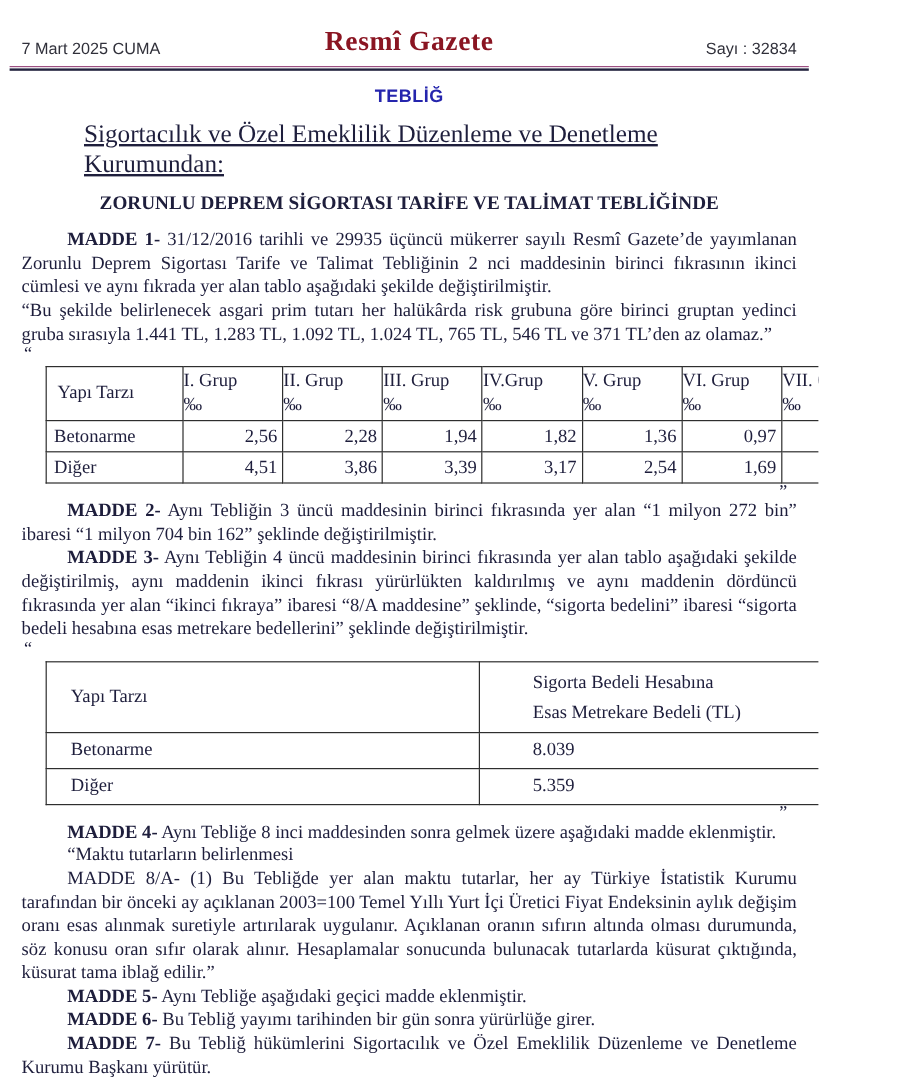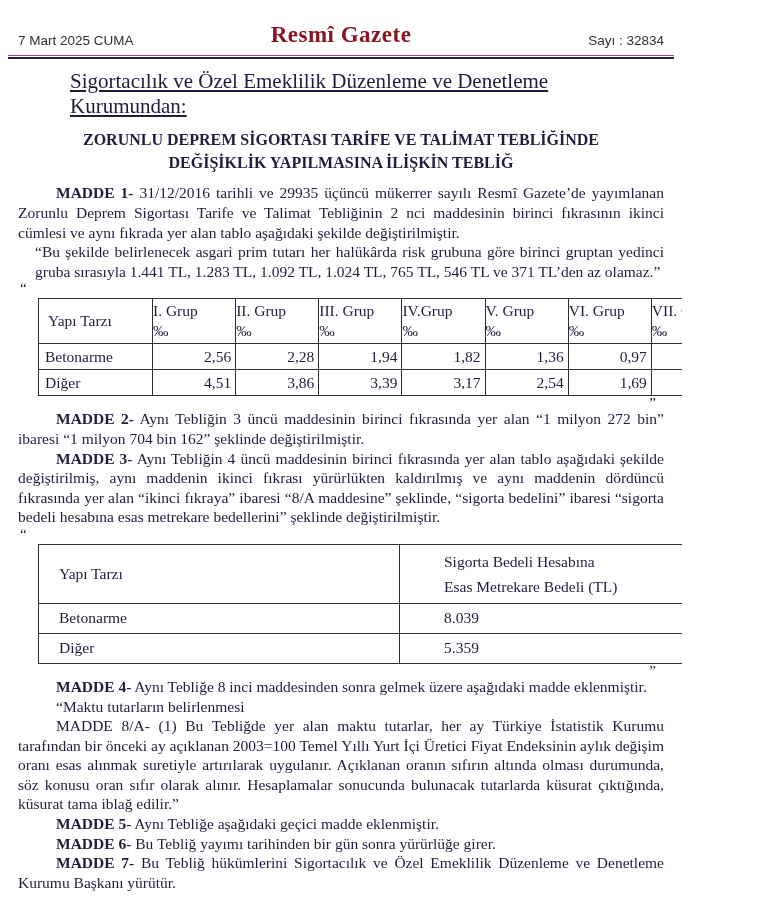--- a/index.html
+++ b/index.html
@@ -16,21 +16,21 @@
   .gazette-title{font-size:23px;font-weight:bold;color:#8a1522;letter-spacing:.5px;}
   .rule{height:1px;border-top:1px solid #9c4f82;border-bottom:2px solid #24243f;margin:2px -10px 0 -10px;}
   .section-heading{
     text-align:center;font-family:"Liberation Sans", sans-serif;font-weight:bold;
     font-size:15px;color:#2525ad;margin:13px 0 9px 0;letter-spacing:.4px;
   }
   .authority{font-size:21px;margin:10px 0 9px 52px;text-decoration:underline;}
   .doc-title{text-align:center;font-weight:bold;font-size:16px;line-height:1.45;margin:2px 0 9px 0;}
   
   p.body{font-size:15.5px;line-height:19.6px;text-align:justify;margin:0;text-indent:38px;}
-  p.noindent{text-indent:0;margin-left:17px;}
+  p.noindent{text-indent:0;}
   p.qmark{font-size:15px;line-height:9px;margin:3px 0 1px 2px;text-indent:0;}
   p.qmark.right{text-align:right;margin:1px 8px 1px 0;}
   .gap-top{margin-top:2px;}
   
   table{border-collapse:collapse;table-layout:fixed;width:697px;margin:5px 0 3px 20px;}
   th,td{border:1px solid #2e2e2e;font-size:15.5px;font-weight:normal;color:#1e1e3c;}
   .t1 th{text-align:left;padding:2px 0;line-height:20px;}
   .t1 .c0{width:104px;text-align:left;padding-left:9px;}
   .t1 td{height:23px;text-align:center;padding-left:48px;}
   .t1 td.lbl{text-align:left;padding-left:6px;}
@@ -45,26 +45,26 @@
 
 <div class="page">
 
   <div class="header-row">
     <div class="header-side">7 Mart 2025 CUMA</div>
     <div class="gazette-title">Resmî Gazete</div>
     <div class="header-side right">Sayı : 32834</div>
   </div>
   <div class="rule"></div>
 
+  <div class="section-heading">TEBLİĞ</div>
 
   <div class="authority">Sigortacılık ve Özel Emeklilik Düzenleme ve Denetleme Kurumundan:</div>
 
   <div class="doc-title">
     <div>ZORUNLU DEPREM SİGORTASI TARİFE VE TALİMAT TEBLİĞİNDE</div>
-    <div>DEĞİŞİKLİK YAPILMASINA İLİŞKİN TEBLİĞ</div>
   </div>
 
   <p class="body"><b>MADDE 1-</b><span> 31/12/2016 tarihli ve 29935 üçüncü mükerrer sayılı Resmî Gazete’de yayımlanan Zorunlu Deprem Sigortası Tarife ve Talimat Tebliğinin 2 nci maddesinin birinci fıkrasının ikinci cümlesi ve aynı fıkrada yer alan tablo aşağıdaki şekilde değiştirilmiştir.</span></p>
 
   <p class="body noindent">“Bu şekilde belirlenecek asgari prim tutarı her halükârda risk grubuna göre birinci gruptan yedinci gruba sırasıyla 1.441 TL, 1.283 TL, 1.092 TL, 1.024 TL, 765 TL, 546 TL ve 371 TL’den az olamaz.”</p>
   <p class="qmark">“</p>
 
   <table class="t1">
     <tbody>
         <tr>

